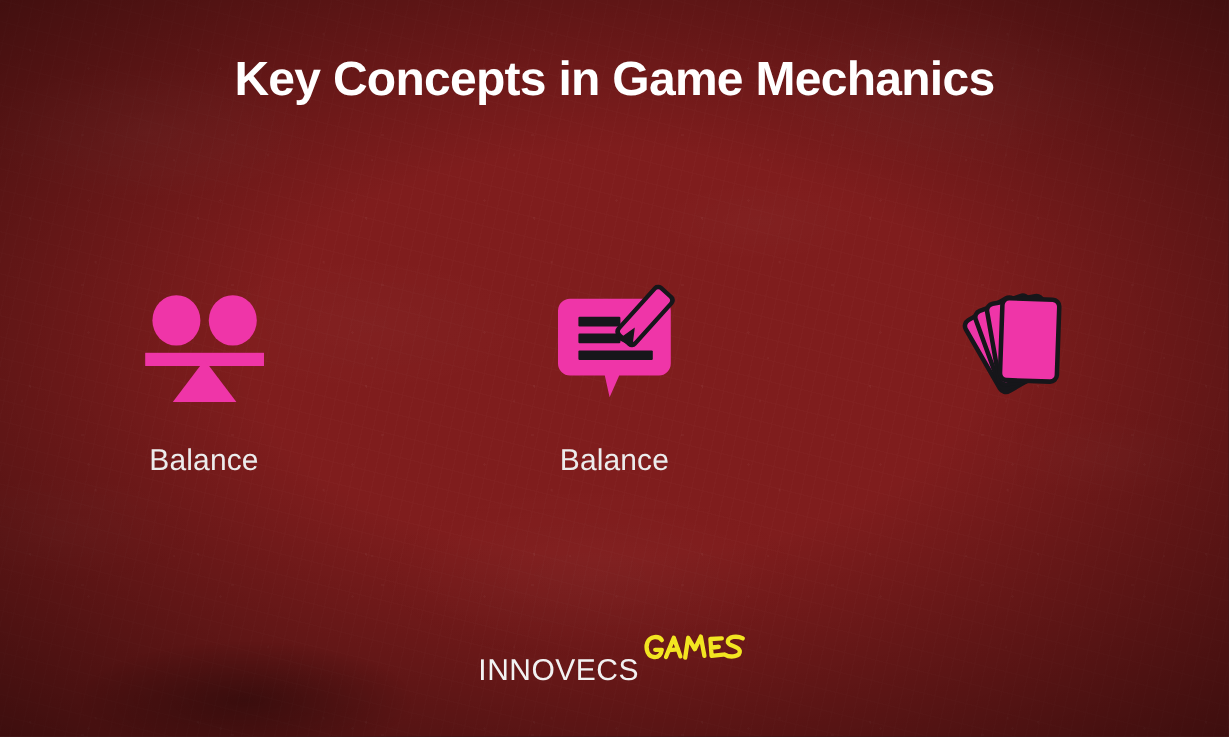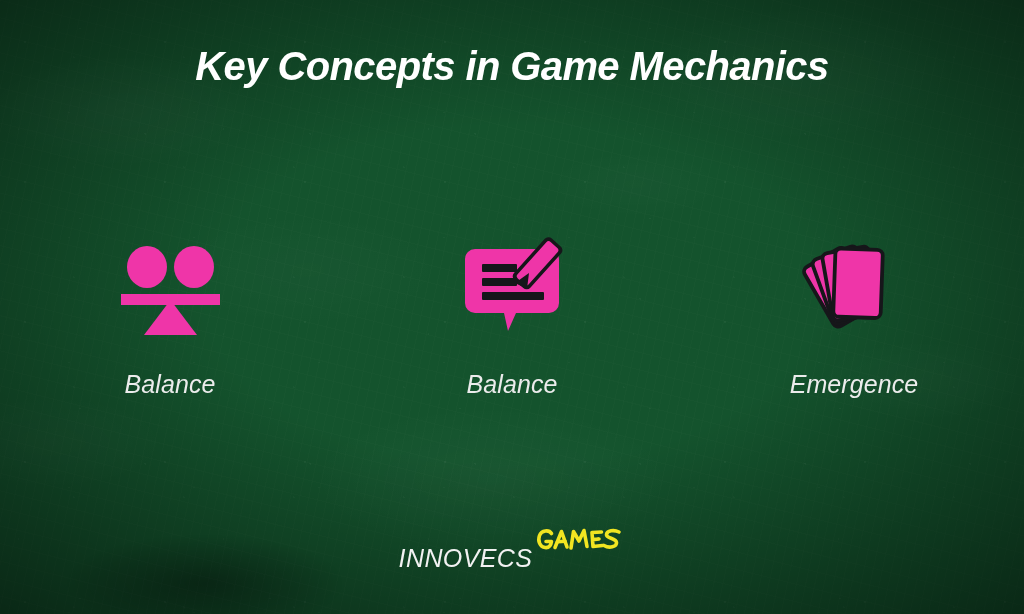--- a/index.html
+++ b/index.html
@@ -5,23 +5,22 @@
   html, body {
     margin: 0;
     padding: 0;
     background: #0f0f12;
   }
   #slide {
     position: relative;
     width: 1024px;
     height: 614px;
     overflow: hidden;
-    background-color: #14532d;
+    background-color: #7f1d1d;
     font-family: "Liberation Sans", sans-serif;
-    font-style: italic;
     -webkit-font-smoothing: antialiased;
   }
 
   
   .tex {
     position: absolute;
     inset: 0;
     pointer-events: none;
   }
   .tex-a {
@@ -188,21 +187,20 @@
             </g>
             <g transform="rotate(-10 60 82)">
               <rect x="36" y="10" width="50" height="72" rx="6" fill="#ef35a8" stroke="#16161a" stroke-width="4"></rect>
             </g>
             <g transform="rotate(2 60 82)">
               <rect x="36" y="10" width="50" height="72" rx="6" fill="#ef35a8" stroke="#16161a" stroke-width="4"></rect>
             </g>
           </g>
         </svg>
       </div>
-      <div class="concept-label">Emergence</div>
     </div>
 
 
   </div>
 
   <div class="logo">
     <span class="logo-innovecs">INNOVECS</span>
     <span class="logo-games">
       <svg width="92" height="34" viewBox="0 0 92 34" aria-hidden="true">
         <g fill="none" stroke="#f2e521" stroke-width="3.6" stroke-linecap="round" stroke-linejoin="round">

